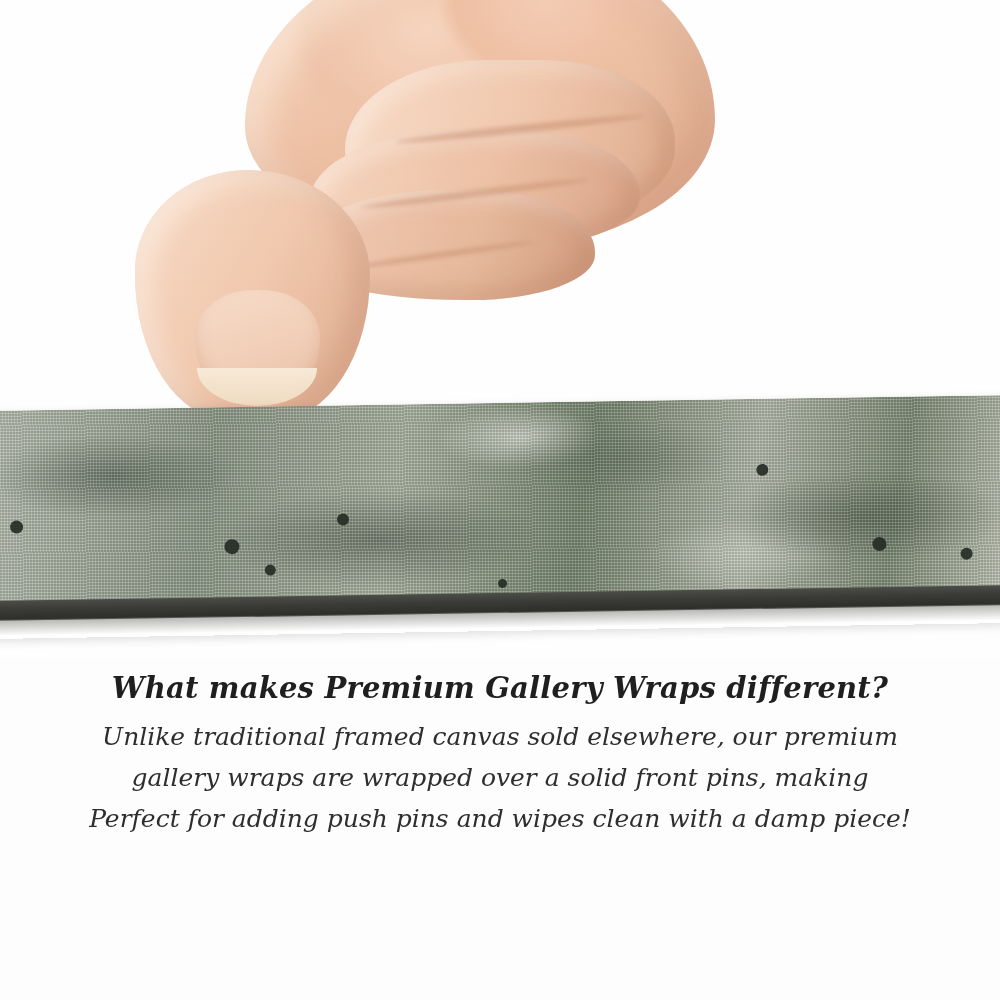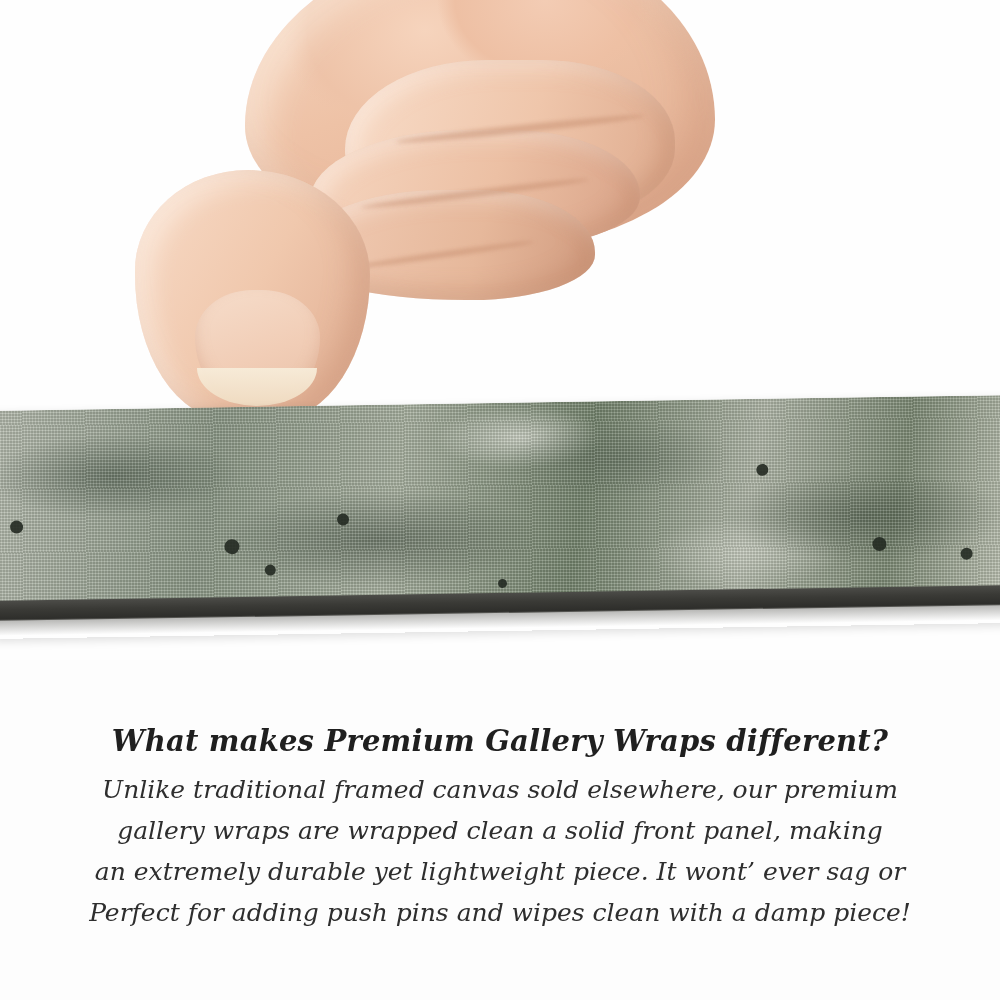--- a/index.html
+++ b/index.html
@@ -179,21 +179,21 @@
     top: 209px;
     width: 100%;
     height: 16px;
     background: linear-gradient(180deg, rgba(120,120,116,0.55) 0%, rgba(255,255,255,0) 100%);
   }
 
   
   .caption {
     position: absolute;
     left: 0;
-    top: 719px;
+    top: 666px;
     width: 1000px;
     text-align: center;
     color: #2b2b2b;
     font-family: "DejaVu Serif", serif;
   }
   .caption-heading {
     font-style: italic;
     font-weight: bold;
     font-size: 29px;
     line-height: 44px;
@@ -245,18 +245,17 @@
 
       <div class="canvas-edge"></div>
       <div class="canvas-shadow"></div>
     </div>
 
   </div>
 
   <div class="caption">
     <div class="caption-heading">What makes Premium Gallery Wraps different?</div>
     <div class="caption-line">Unlike traditional framed canvas sold elsewhere, our premium</div>
-    <div class="caption-line">gallery wraps are wrapped clean a solid front panel, making</div>
-    <div class="caption-line">an extremely durable yet lightweight piece. It wont’ ever sag or</div>
+    <div class="caption-line">gallery wraps are wrapped over a solid front pins, making</div>
     <div class="caption-line">Perfect for adding push pins and wipes clean with a damp piece!</div>
   </div>
 
 </div>
 
 </body></html>

